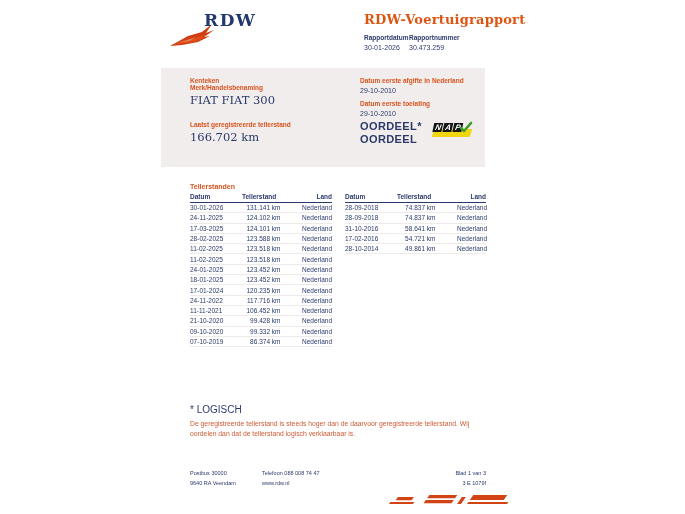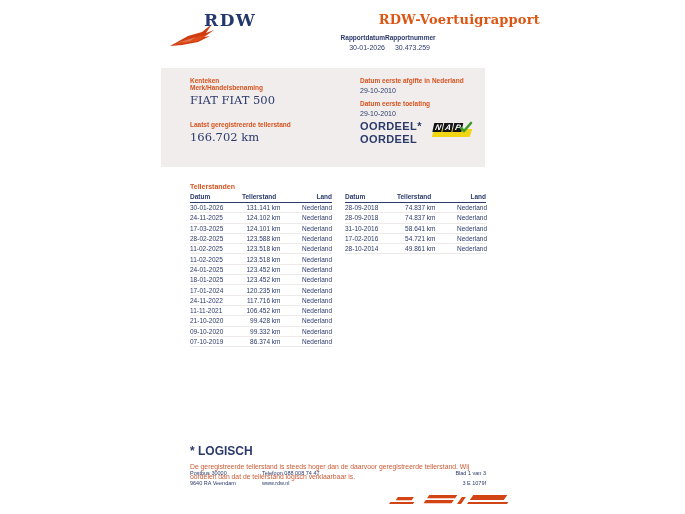--- a/index.html
+++ b/index.html
@@ -9,21 +9,21 @@
     font-family:"Liberation Sans", sans-serif; color:#2b3a6b; overflow:hidden;
   }
   
   .logo { position:absolute; left:168px; top:8px; width:90px; height:40px; }
   .logo-wing { position:absolute; left:0; top:14px; width:52px; height:26px; }
   .logo-text {
     position:absolute; left:36px; top:2px;
     font-family:"DejaVu Serif", serif; font-weight:bold; font-size:17px;
     letter-spacing:1.5px; color:#23386e;
   }
-  .report-head { position:absolute; left:340px; top:12px; width:200px;text-align:right; }
+  .report-head { position:absolute; left:364px; top:12px; width:200px; }
   .report-title {
     font-family:"DejaVu Serif", serif; font-weight:bold; font-size:13px;
     color:#dd5512; letter-spacing:0.2px;
   }
   .report-meta { display:flex; margin-top:7px; }
   .meta-col { width:45px; margin-right:0; }
   .meta-col + .meta-col { margin-left:0; }
   .meta-col:first-child { width:45px; }
   .meta-label { font-size:6.5px; font-weight:bold; color:#2b3a6b; white-space:nowrap; }
   .meta-value { font-size:7px; color:#2b3a6b; margin-top:3px; white-space:nowrap; }
@@ -51,21 +51,21 @@
   .rtable { position:absolute; top:192px; font-size:6.5px; }
   .rtable.left  { left:190px; width:142px; }
   .rtable.right { left:345px; width:141px; }
   .thead, .trow { display:grid; grid-template-columns:52px 60px 1fr; align-items:center; }
   .thead { font-weight:bold; color:#2b3a6b; border-bottom:1px solid #2b3a6b; padding-bottom:2px; height:11px; }
   .trow  { height:10.3px; border-bottom:1px solid #edeae9; color:#2b3a6b; }
   .cell.land, .th.land { text-align:right; }
   .cell.stand .num { display:inline-block; width:28px; text-align:right; }
   
   .verdict { position:absolute; left:190px; top:404px; width:290px; }
-  .verdict-title { font-size:12px; font-weight:bold; color:#2b3a6b;margin-top:40px; }
+  .verdict-title { font-size:10px; font-weight:normal; color:#2b3a6b; }
   .verdict-text { margin-top:4px; font-size:6.8px; line-height:10px; color:#cf5b35; }
   
   .footer { position:absolute; left:0; top:468px; width:685px; font-size:5.5px; color:#2b3a6b; }
   .f-col { position:absolute; top:0; line-height:10px; white-space:nowrap; }
   .f-left  { left:190px; }
   .f-mid   { left:262px; }
   .f-right { left:400px; width:86px; text-align:right; }
   
   .stripes { position:absolute; left:372px; top:494px; width:150px; height:20px; }
 </style>
@@ -94,21 +94,21 @@
         <div class="meta-label">Rapportnummer</div>
         <div class="meta-value">30.473.259</div>
       </div>
     </div>
   </div>
 
   <div class="summary-panel">
     <div class="panel-left">
       <div class="olabel">Kenteken</div>
       <div class="olabel">Merk/Handelsbenaming</div>
-      <div class="sval">FIAT FIAT 500</div>
+      <div class="sval">FIAT FIAT 300</div>
       <div class="gap"></div>
       <div class="olabel">Laatst geregistreerde tellerstand</div>
       <div class="sval">166.702 km</div>
     </div>
     <div class="panel-right">
       <div class="olabel">Datum eerste afgifte in Nederland</div>
       <div class="sval-sm">29-10-2010</div>
       <div class="olabel">Datum eerste toelating</div>
       <div class="sval-sm">29-10-2010</div>
     </div>

